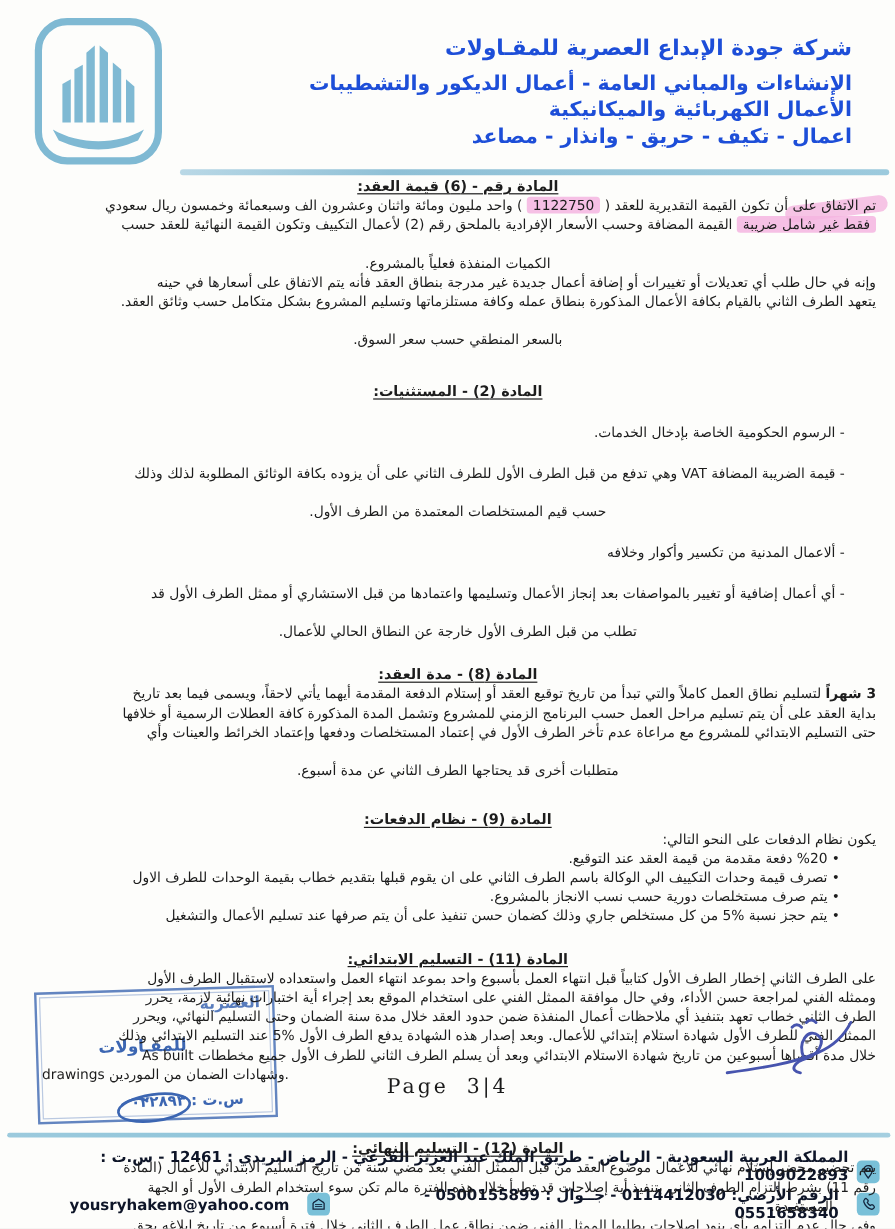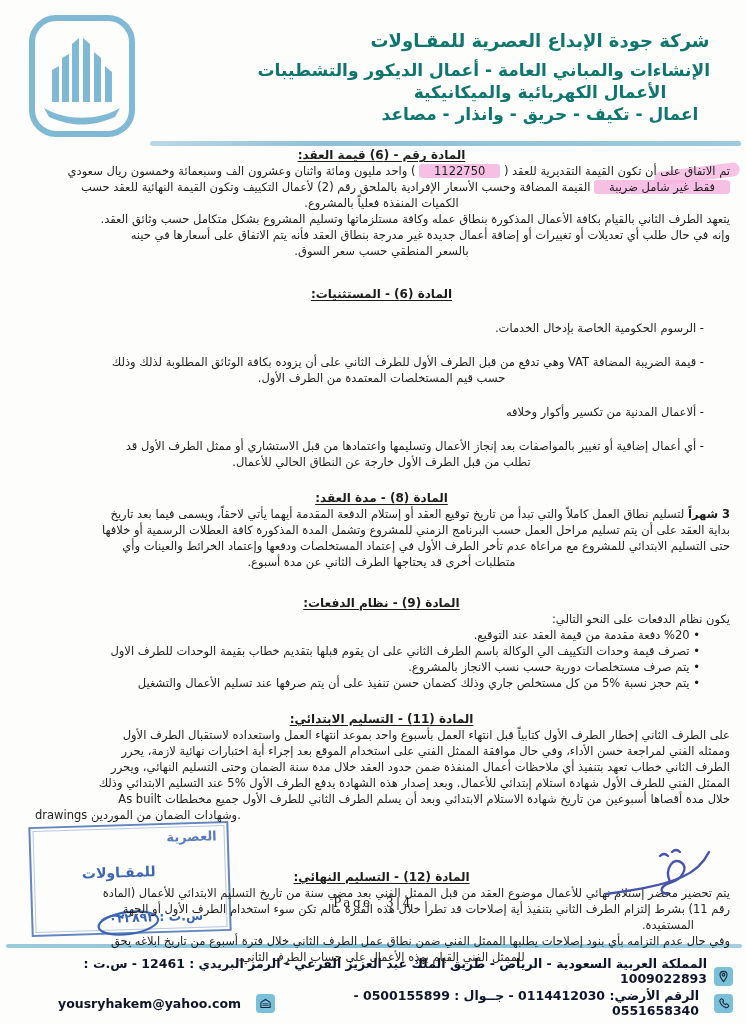--- a/index.html
+++ b/index.html
@@ -1,57 +1,57 @@
 <!DOCTYPE html>
 <html lang="ar"><head>
 <meta charset="utf-8">
 <style>
   html,body{margin:0;padding:0;background:#e8e8e8;}
   .page{position:relative;width:746px;height:1024px;margin:0 auto;background:#fdfdfb;overflow:hidden;
         font-family:"DejaVu Sans",sans-serif;color:#1c1c1c;}
 
   
   .logo{position:absolute;left:28px;top:14px;}
-  .hdr{position:absolute;left:370px;top:28px;width:340px;text-align:center;direction:rtl;color:#0f766e;}
+  .hdr{position:absolute;left:370px;top:28px;width:340px;text-align:right;direction:rtl;color:#1d4ed8;}
   .hdr-title{font-size:18px;font-weight:bold;white-space:nowrap;line-height:26px;margin-bottom:5px;}
   .hdr-sub{font-size:17px;font-weight:bold;white-space:nowrap;line-height:22px;}
   .hdr-rule{position:absolute;left:150px;right:5px;top:141px;height:4.5px;border-radius:3px;
             background:linear-gradient(90deg,#b9d8e6,#8fc0d6 30%,#9ccadd);}
 
   
   .doc{position:absolute;left:33px;top:147px;width:697px;z-index:2;}
   .h{direction:rtl;text-align:center;font-weight:bold;font-size:12px;line-height:16px;
      text-decoration:underline;text-underline-offset:2px;}
   .ln{direction:rtl;text-align:right;font-size:11.5px;line-height:16px;white-space:nowrap;}
-  .c{text-align:center;}
+  .c{text-align:center;margin-top:16px;}
   .li{padding-right:26px;margin-top:18px;}
   .lb{padding-right:30px;}
   .ind1{padding-right:36px;}
   .ltrline{direction:ltr;text-align:left;padding-left:2px;}
   .g27{margin-top:27px;} .g14{margin-top:20px;} .g25{margin-top:25px;} .g46{margin-top:46px;}
   .bold{font-weight:bold;}
-  .hl{background:rgba(244,181,224,.85);border-radius:3px;padding:0 15px;}
+  .hl{background:rgba(244,181,224,.85);border-radius:3px;padding:0 5px;}
   .hl-streak{position:absolute;right:6px;top:167px;width:86px;height:14px;z-index:1;
              background:rgba(244,181,224,.8);border-radius:7px;transform:rotate(-7deg);}
 
   
   .stamp{position:absolute;left:30px;top:824px;width:196px;height:106px;z-index:1;
          border:2.5px solid rgba(60,102,178,.8);transform:rotate(-1.8deg);color:#3c66b2;}
   .stamp::after{content:"";position:absolute;inset:2px;border:1px solid rgba(60,102,178,.35);}
   .st-l1{position:absolute;top:5px;right:10px;font-size:13px;font-weight:bold;opacity:.85;direction:rtl;}
   .st-l2{position:absolute;top:38px;left:0;right:22px;text-align:center;font-size:14px;font-weight:bold;direction:rtl;}
   .st-l3{position:absolute;bottom:7px;right:26px;font-size:12.5px;font-weight:bold;direction:rtl;}
   .st-scribble{position:absolute;left:60px;bottom:-8px;}
 
   
   .signature{position:absolute;left:602px;top:846px;z-index:3;}
 
   
   .pageno{position:absolute;left:0;right:0;top:896px;text-align:center;z-index:2;
-          font-family:"DejaVu Serif",serif;font-size:12px;letter-spacing:2.5px;word-spacing:7px;color:#1a1a1a;}
+          font-family:"DejaVu Serif",serif;font-size:17px;letter-spacing:2.5px;word-spacing:7px;color:#1a1a1a;}
 
   
   .f-rule{position:absolute;left:6px;right:4px;top:944px;height:4px;border-radius:2px;
           background:linear-gradient(90deg,#9ccadd,#86c0d6 50%,#a5cfe0);}
   .f-row1{position:absolute;right:13px;top:956px;display:flex;direction:rtl;align-items:flex-end;gap:7px;
           font-weight:bold;font-size:12.5px;color:#0e1528;}
   .f-row2{position:absolute;left:58px;right:13px;top:988px;display:flex;direction:rtl;
           justify-content:space-between;align-items:center;font-weight:bold;font-size:12.5px;color:#0e1528;}
   .f-group{display:flex;direction:rtl;align-items:center;gap:15px;}
   .f-ic{width:19px;height:19px;border-radius:4px;background:#79c0d8;display:flex;
@@ -84,25 +84,25 @@
   <div class="hdr-rule"></div>
 
   <div class="hl-streak"></div>
 
   <div class="doc">
 
     <div class="h">المادة رقم - (6) قيمة العقد:</div>
     <div class="ln"><span>تم الاتفاق على أن تكون القيمة التقديرية للعقد ( </span><span class="hl">1122750</span><span> ) واحد مليون ومائة واثنان وعشرون الف وسبعمائة وخمسون ريال سعودي</span></div>
     <div class="ln"><span class="hl">فقط غير شامل ضريبة</span><span> القيمة المضافة وحسب الأسعار الإفرادية بالملحق رقم (2) لأعمال التكييف وتكون القيمة النهائية للعقد حسب</span></div>
     <div class="ln c">الكميات المنفذة فعلياً بالمشروع.</div>
+    <div class="ln">وإنه في حال طلب أي تعديلات أو تغييرات أو إضافة أعمال جديدة غير مدرجة بنطاق العقد فأنه يتم الاتفاق على أسعارها في حينه</div>
     <div class="ln">يتعهد الطرف الثاني بالقيام بكافة الأعمال المذكورة بنطاق عمله وكافة مستلزماتها وتسليم المشروع بشكل متكامل حسب وثائق العقد.</div>
-    <div class="ln">وإنه في حال طلب أي تعديلات أو تغييرات أو إضافة أعمال جديدة غير مدرجة بنطاق العقد فأنه يتم الاتفاق على أسعارها في حينه</div>
     <div class="ln c">بالسعر المنطقي حسب سعر السوق.</div>
 
-    <div class="h g27">المادة (6) - المستثنيات:</div>
+    <div class="h g27">المادة (2) - المستثنيات:</div>
     <div class="ln li">- الرسوم الحكومية الخاصة بإدخال الخدمات.</div>
     <div class="ln li">- قيمة الضريبة المضافة VAT وهي تدفع من قبل الطرف الأول للطرف الثاني على أن يزوده بكافة الوثائق المطلوبة لذلك وذلك</div>
     <div class="ln c">حسب قيم المستخلصات المعتمدة من الطرف الأول.</div>
     <div class="ln li">- ألاعمال المدنية من تكسير وأكوار وخلافه</div>
     <div class="ln li">- أي أعمال إضافية أو تغيير بالمواصفات بعد إنجاز الأعمال وتسليمها واعتمادها من قبل الاستشاري أو ممثل الطرف الأول قد</div>
     <div class="ln c">تطلب من قبل الطرف الأول خارجة عن النطاق الحالي للأعمال.</div>
 
     <div class="h g14">المادة (8) - مدة العقد:</div>
     <div class="ln"><span class="bold">3 شهراً</span><span> لتسليم نطاق العمل كاملاً والتي تبدأ من تاريخ توقيع العقد أو إستلام الدفعة المقدمة أيهما يأتي لاحقاً، ويسمى فيما بعد تاريخ</span></div>
     <div class="ln">بداية العقد على أن يتم تسليم مراحل العمل حسب البرنامج الزمني للمشروع وتشمل المدة المذكورة كافة العطلات الرسمية أو خلافها</div>

